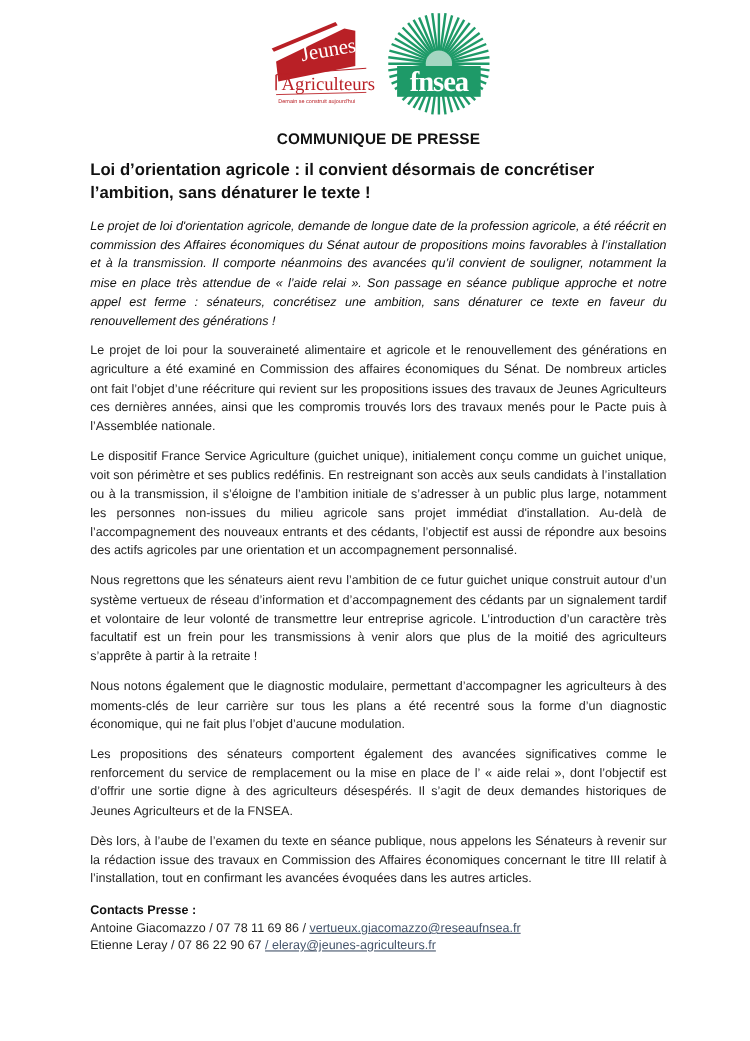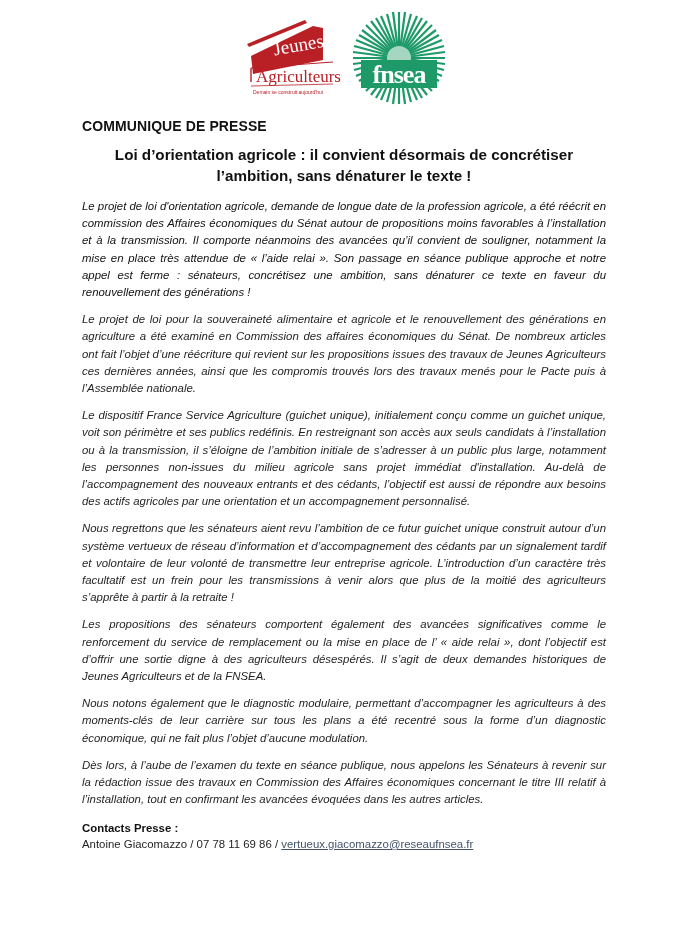--- a/index.html
+++ b/index.html
@@ -12,35 +12,34 @@
     .logos {
       position: absolute; top: 8px; left: 0; width: 682px; height: 100px;
       display: flex; justify-content: center; align-items: center; gap: 8px;
     }
     .logo-ja { width: 100px; height: 84px; position: relative; margin-left: 8px; }
     .logo-fnsea { width: 96px; height: 96px; position: relative; }
     .doc {
       position: absolute; left: 82px; top: 118px; width: 524px;
     }
     .kicker {
-      font-weight: bold; font-size: 14px; letter-spacing: 0.1px;
+      text-align: center; font-weight: bold; font-size: 14px; letter-spacing: 0.1px;
       margin-bottom: 10px; color: #111;
     }
     .title {
-      text-align: center; font-weight: bold; font-size: 15.2px; line-height: 21px;
+      font-weight: bold; font-size: 15.2px; line-height: 21px;
       color: #111; margin-bottom: 12px;
     }
     .lead {
       font-weight: normal; font-style: italic; font-size: 11.4px; line-height: 17.2px;
       text-align: justify; color: #111; margin-bottom: 10px;
     }
     .para {
       font-size: 11.4px; line-height: 17.2px; text-align: justify; color: #1f1f1f;
       margin-bottom: 10px;
-      font-style: italic;
     }
     .contacts { margin-top: 11px; font-size: 11.4px; line-height: 16.4px; color: #1f1f1f; }
     .contacts-title { font-weight: bold; color: #111; }
     .contact-link { color: #44546a; text-decoration: underline; }
   </style>
 </head>
 <body>
 
 <div class="logos">
   <div class="logo-ja">
@@ -121,23 +120,26 @@
   <div class="title">
     <div>Loi d’orientation agricole : il convient désormais de concrétiser</div>
     <div>l’ambition, sans dénaturer le texte !</div>
   </div>
 
   <p class="lead">Le projet de loi d'orientation agricole, demande de longue date de la profession agricole, a été réécrit en commission des Affaires économiques du Sénat autour de propositions moins favorables à l’installation et à la transmission. Il comporte néanmoins des avancées qu’il convient de souligner, notamment la mise en place très attendue de « l’aide relai ». Son passage en séance publique approche et notre appel est ferme : sénateurs, concrétisez une ambition, sans dénaturer ce texte en faveur du renouvellement des générations !</p>
 
   <p class="para">Le projet de loi pour la souveraineté alimentaire et agricole et le renouvellement des générations en agriculture a été examiné en Commission des affaires économiques du Sénat. De nombreux articles ont fait l’objet d’une réécriture qui revient sur les propositions issues des travaux de Jeunes Agriculteurs ces dernières années, ainsi que les compromis trouvés lors des travaux menés pour le Pacte puis à l’Assemblée nationale.</p>
   <p class="para">Le dispositif France Service Agriculture (guichet unique), initialement conçu comme un guichet unique, voit son périmètre et ses publics redéfinis. En restreignant son accès aux seuls candidats à l’installation ou à la transmission, il s’éloigne de l’ambition initiale de s’adresser à un public plus large, notamment les personnes non-issues du milieu agricole sans projet immédiat d'installation. Au-delà de l’accompagnement des nouveaux entrants et des cédants, l’objectif est aussi de répondre aux besoins des actifs agricoles par une orientation et un accompagnement personnalisé.</p>
   <p class="para">Nous regrettons que les sénateurs aient revu l’ambition de ce futur guichet unique construit autour d’un système vertueux de réseau d’information et d’accompagnement des cédants par un signalement tardif et volontaire de leur volonté de transmettre leur entreprise agricole. L’introduction d’un caractère très facultatif est un frein pour les transmissions à venir alors que plus de la moitié des agriculteurs s’apprête à partir à la retraite !</p>
+  <p class="para">Nous notons également que le diagnostic modulaire, permettant d’accompagner les agriculteurs à des moments-clés de leur carrière sur tous les plans a été recentré sous la forme d’un diagnostic économique, qui ne fait plus l’objet d’aucune modulation.</p>
   <p class="para">Les propositions des sénateurs comportent également des avancées significatives comme le renforcement du service de remplacement ou la mise en place de l’ « aide relai », dont l’objectif est d’offrir une sortie digne à des agriculteurs désespérés. Il s’agit de deux demandes historiques de Jeunes Agriculteurs et de la FNSEA.</p>
-  <p class="para">Nous notons également que le diagnostic modulaire, permettant d’accompagner les agriculteurs à des moments-clés de leur carrière sur tous les plans a été recentré sous la forme d’un diagnostic économique, qui ne fait plus l’objet d’aucune modulation.</p>
   <p class="para">Dès lors, à l’aube de l’examen du texte en séance publique, nous appelons les Sénateurs à revenir sur la rédaction issue des travaux en Commission des Affaires économiques concernant le titre III relatif à l’installation, tout en confirmant les avancées évoquées dans les autres articles.</p>
 
   <div class="contacts">
     <div class="contacts-title">Contacts Presse :</div>
     <div>
       <span>Antoine Giacomazzo / 07 78 11 69 86 / </span><a class="contact-link">vertueux.giacomazzo@reseaufnsea.fr</a>
     </div>
+    <div>
+      <span>Etienne Leray / 07 86  22 90 67 </span><a class="contact-link">/ eleray@jeunes-agriculteurs.fr</a>
+    </div>
   </div>
 </div>
 
 </body></html>

